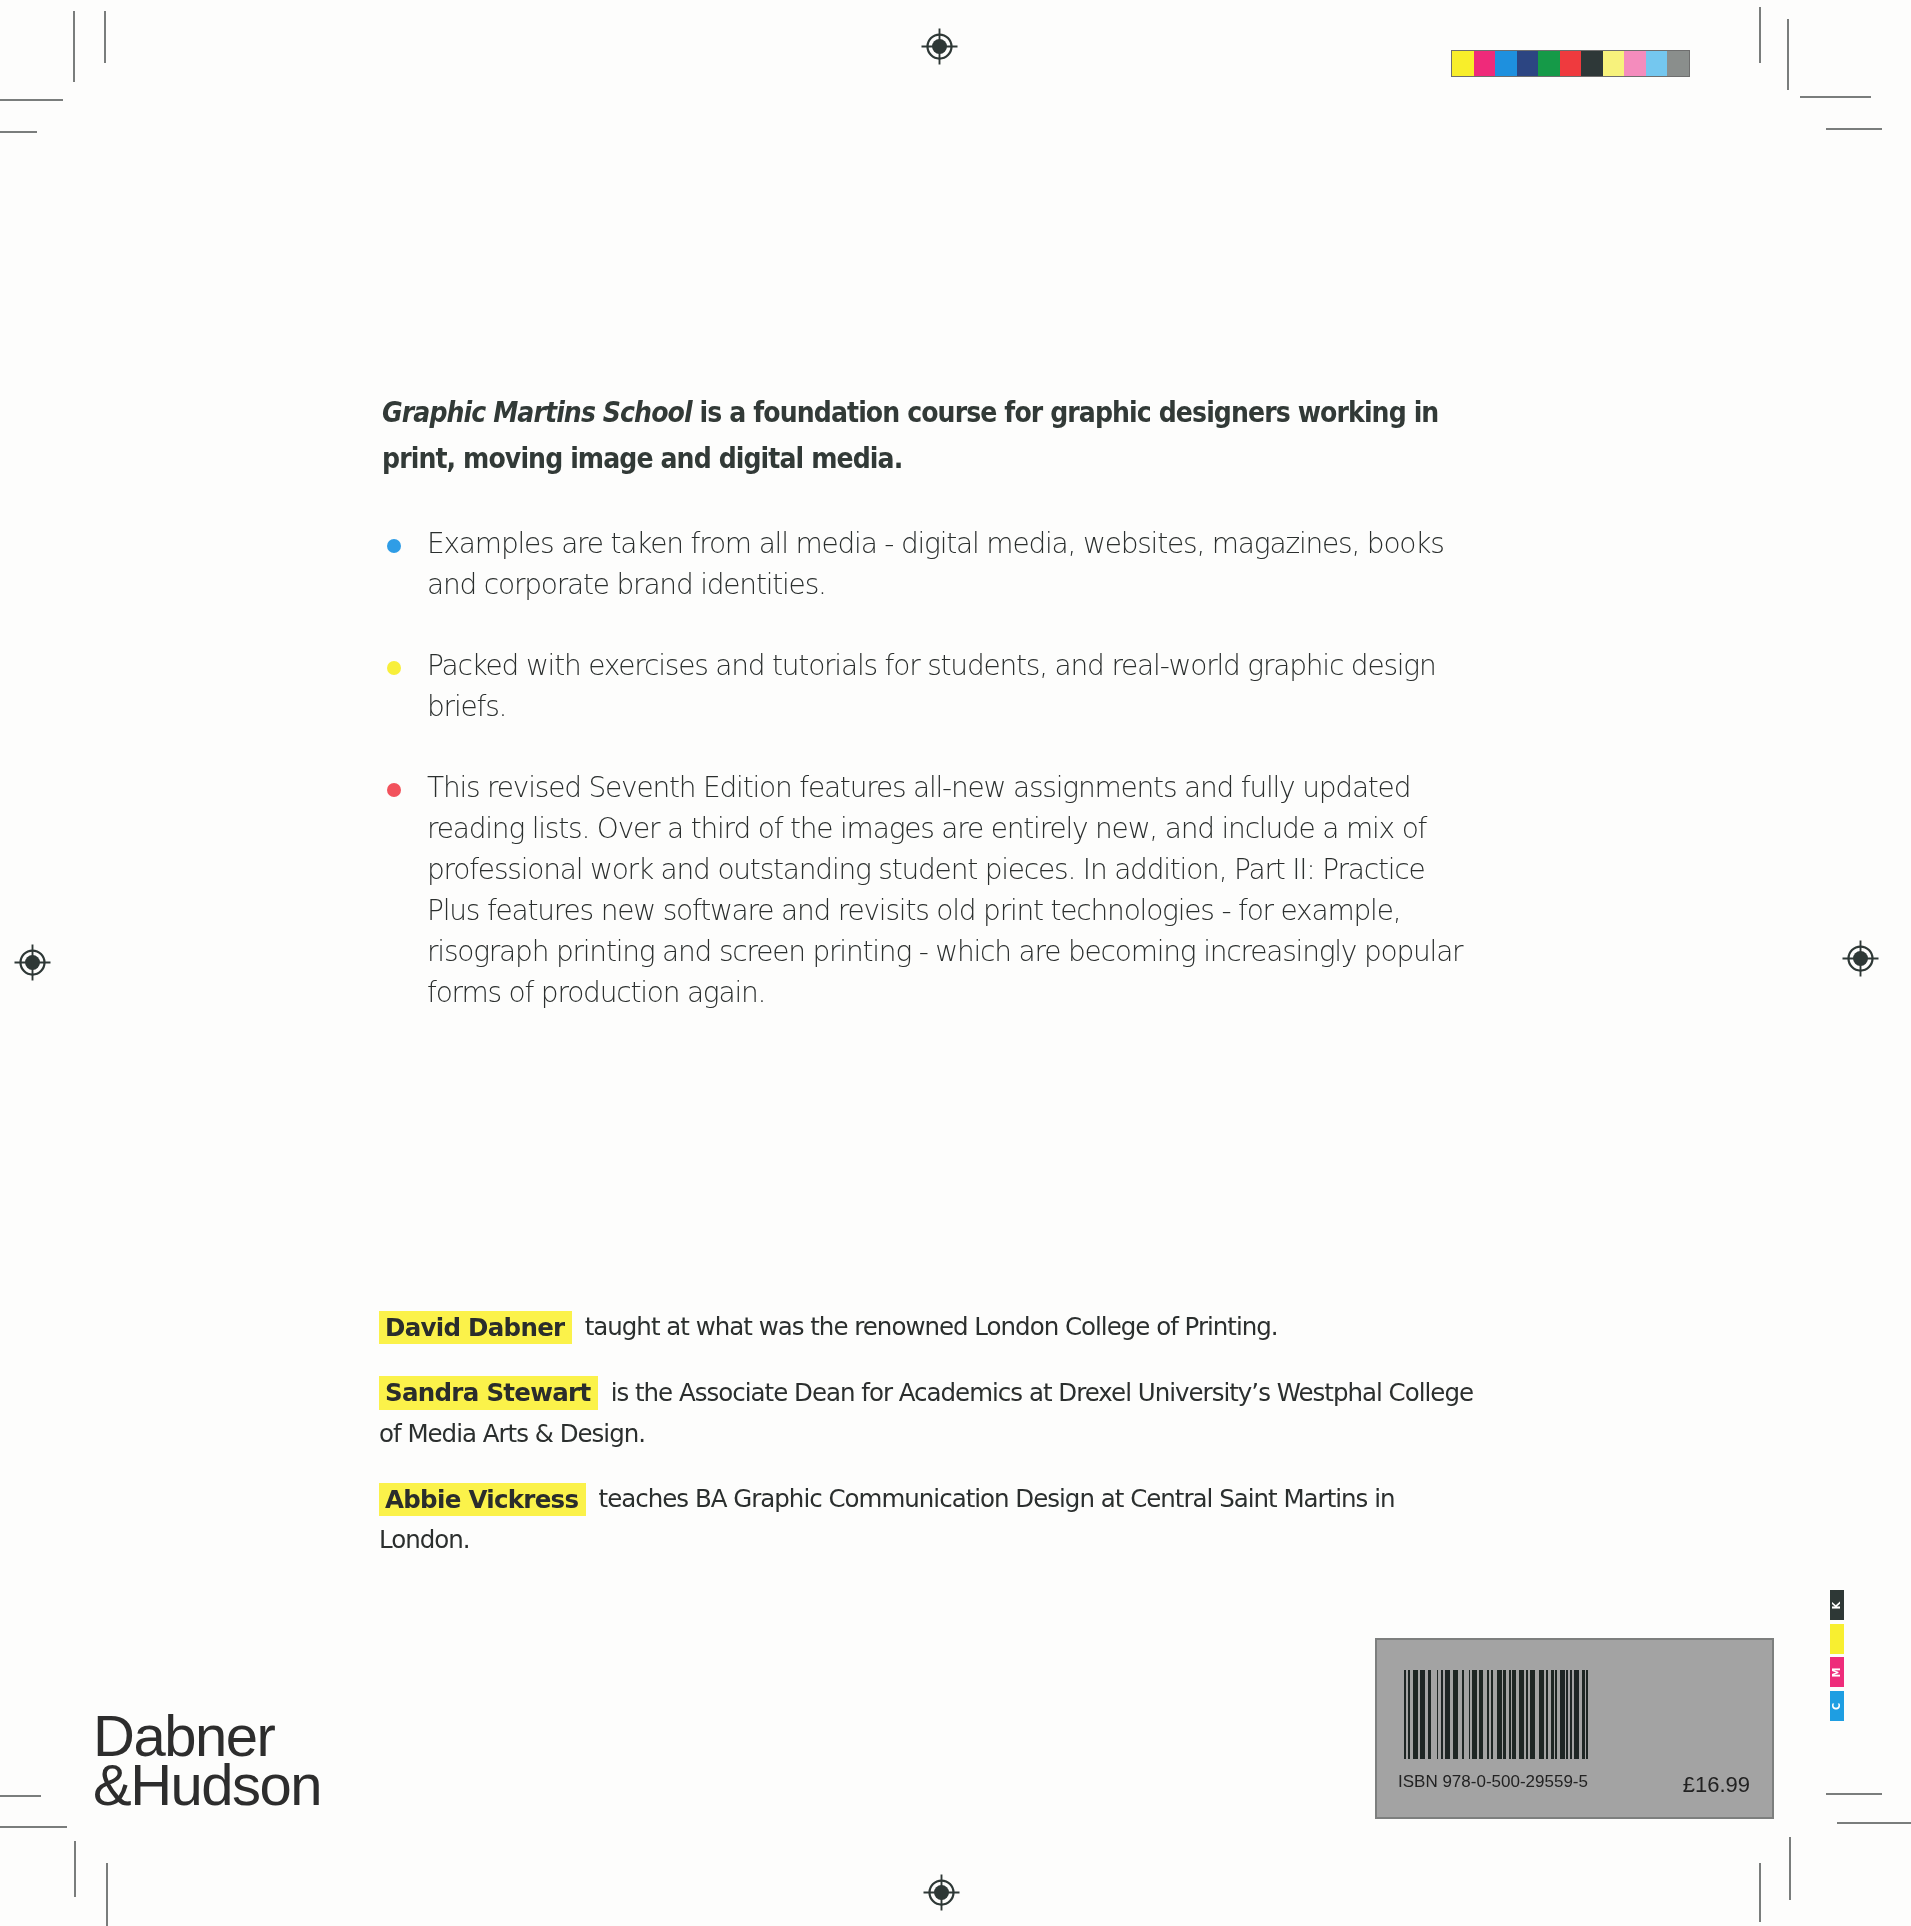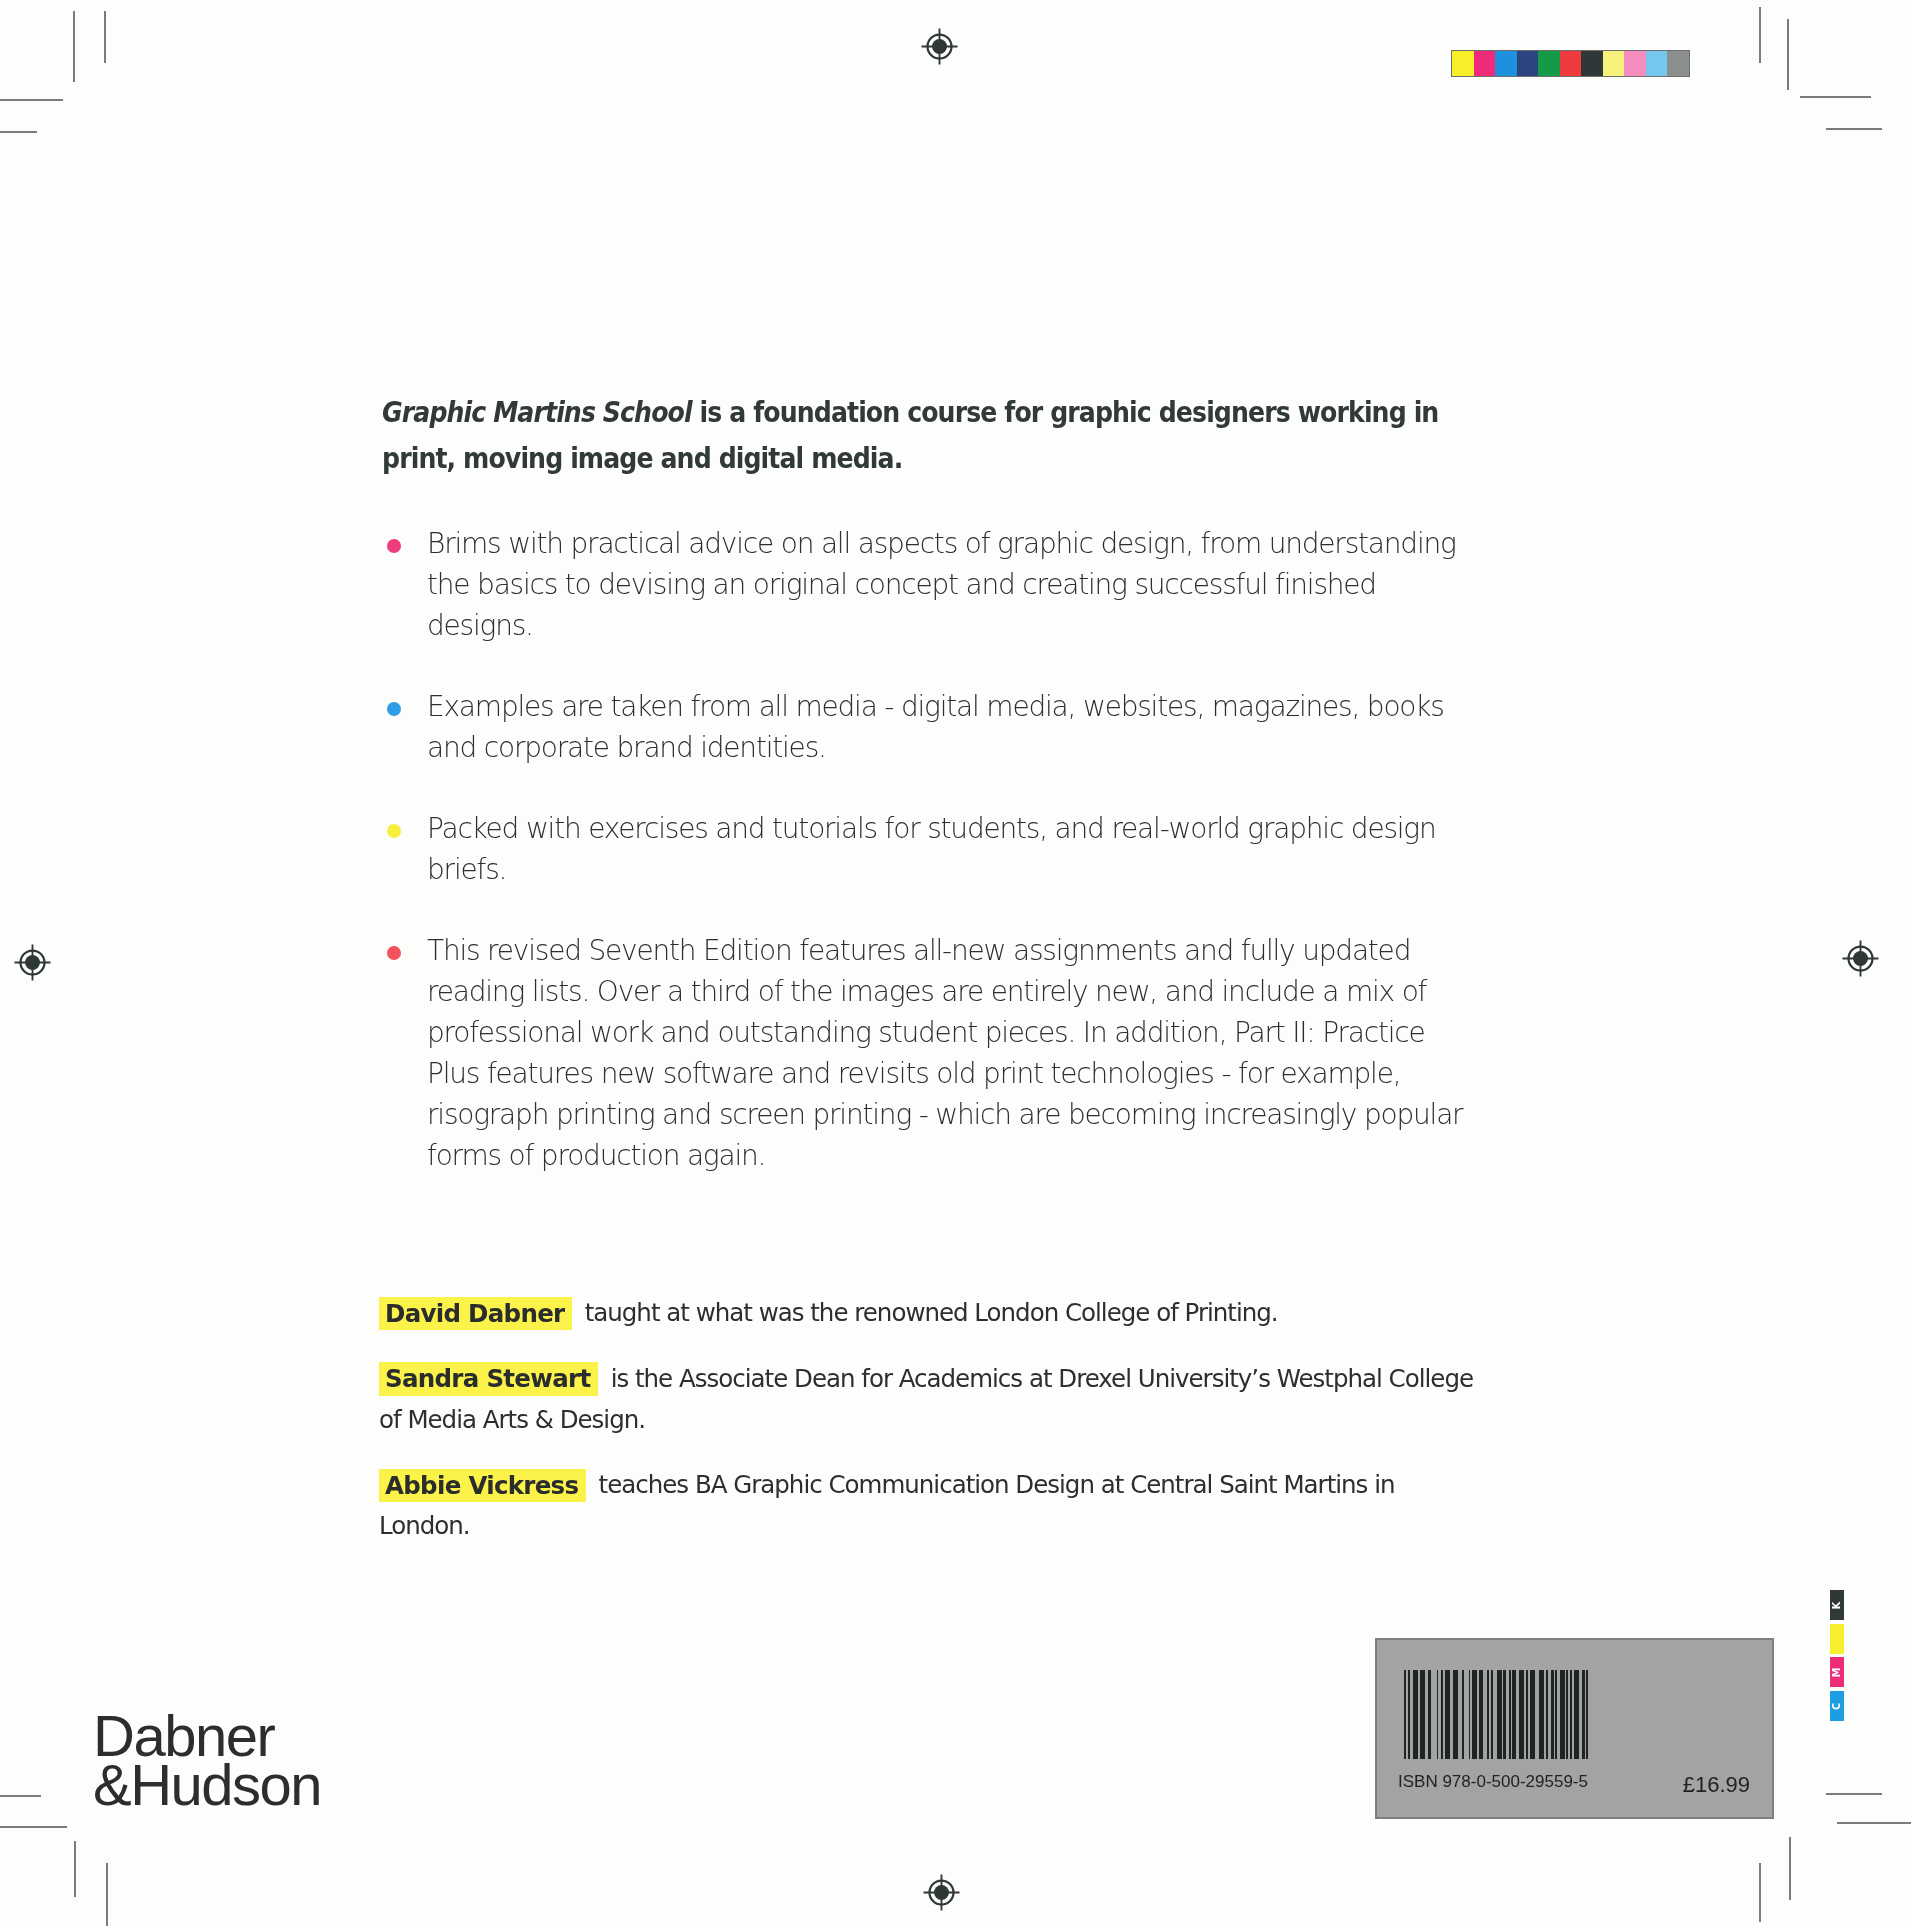--- a/index.html
+++ b/index.html
@@ -114,40 +114,36 @@
   <div class="sw" style="background: rgb(244, 140, 189);"></div>
   <div class="sw" style="background: rgb(116, 199, 239);"></div>
   <div class="sw" style="background: rgb(138, 142, 140);"></div>
 </div>
 
 <p class="intro" style="margin:0;">
   <span class="title-italic">Graphic Martins School</span><span> is a foundation course for graphic designers working in print, moving image and digital media.</span>
 </p>
 
 <ul class="bullets">
-  <li class="bullet">
-    <span class="dot" style="background: rgb(238, 61, 124);"></span>
-    <span>Brims with practical advice on all aspects of graphic design, from understanding the basics to devising an original concept and creating successful finished designs.</span>
-  </li>
   <li class="bullet">
     <span class="dot" style="background: rgb(47, 157, 230);"></span>
     <span>Examples are taken from all media - digital media, websites, magazines, books and corporate brand identities.</span>
   </li>
   <li class="bullet">
     <span class="dot" style="background: rgb(248, 239, 58);"></span>
     <span>Packed with exercises and tutorials for students, and real-world graphic design briefs.</span>
   </li>
   <li class="bullet">
     <span class="dot" style="background: rgb(242, 82, 92);"></span>
     <span>This revised Seventh Edition features all-new assignments and fully updated reading lists. Over a third of the images are entirely new, and include a mix of professional work and outstanding student pieces. In addition, Part II: Practice Plus features new software and revisits old print technologies - for example, risograph printing and screen printing - which are becoming increasingly popular forms of production again.</span>
   </li>
 </ul>
 
 <div class="bios">
-  <p class="bio" style="margin-top:0;">
+  <p class="bio" style="margin-top:14px;">
     <span class="name">David Dabner</span>
     <span>taught at what was the renowned London College of Printing.</span>
   </p>
   <p class="bio">
     <span class="name">Sandra Stewart</span>
     <span>is the Associate Dean for Academics at Drexel University’s Westphal College of Media Arts &amp; Design.</span>
   </p>
   <p class="bio">
     <span class="name">Abbie Vickress</span>
     <span>teaches BA Graphic Communication Design at Central Saint Martins in London.</span>

